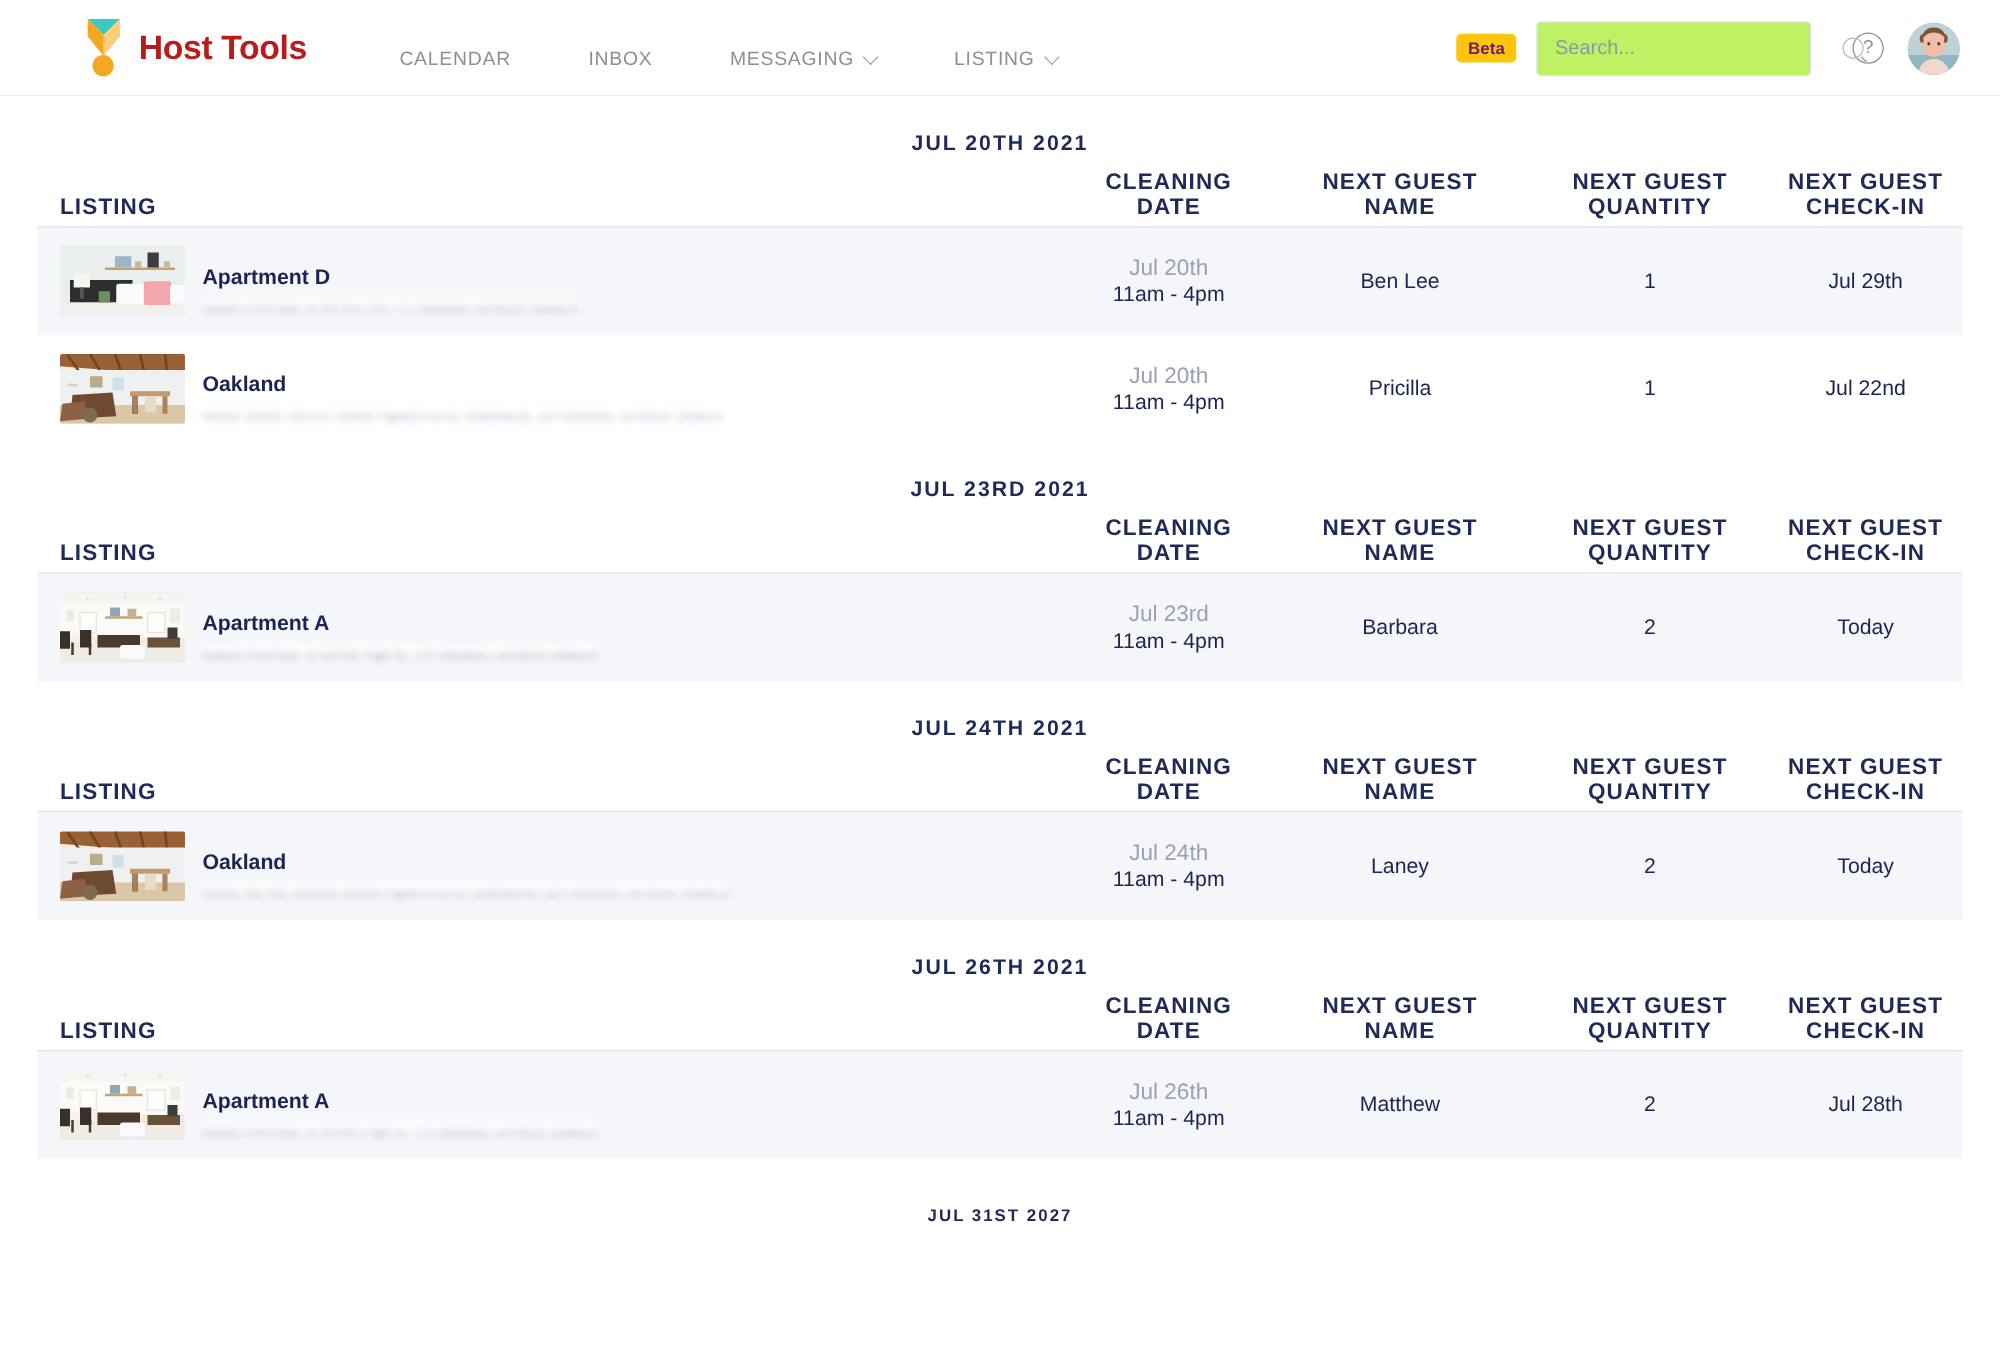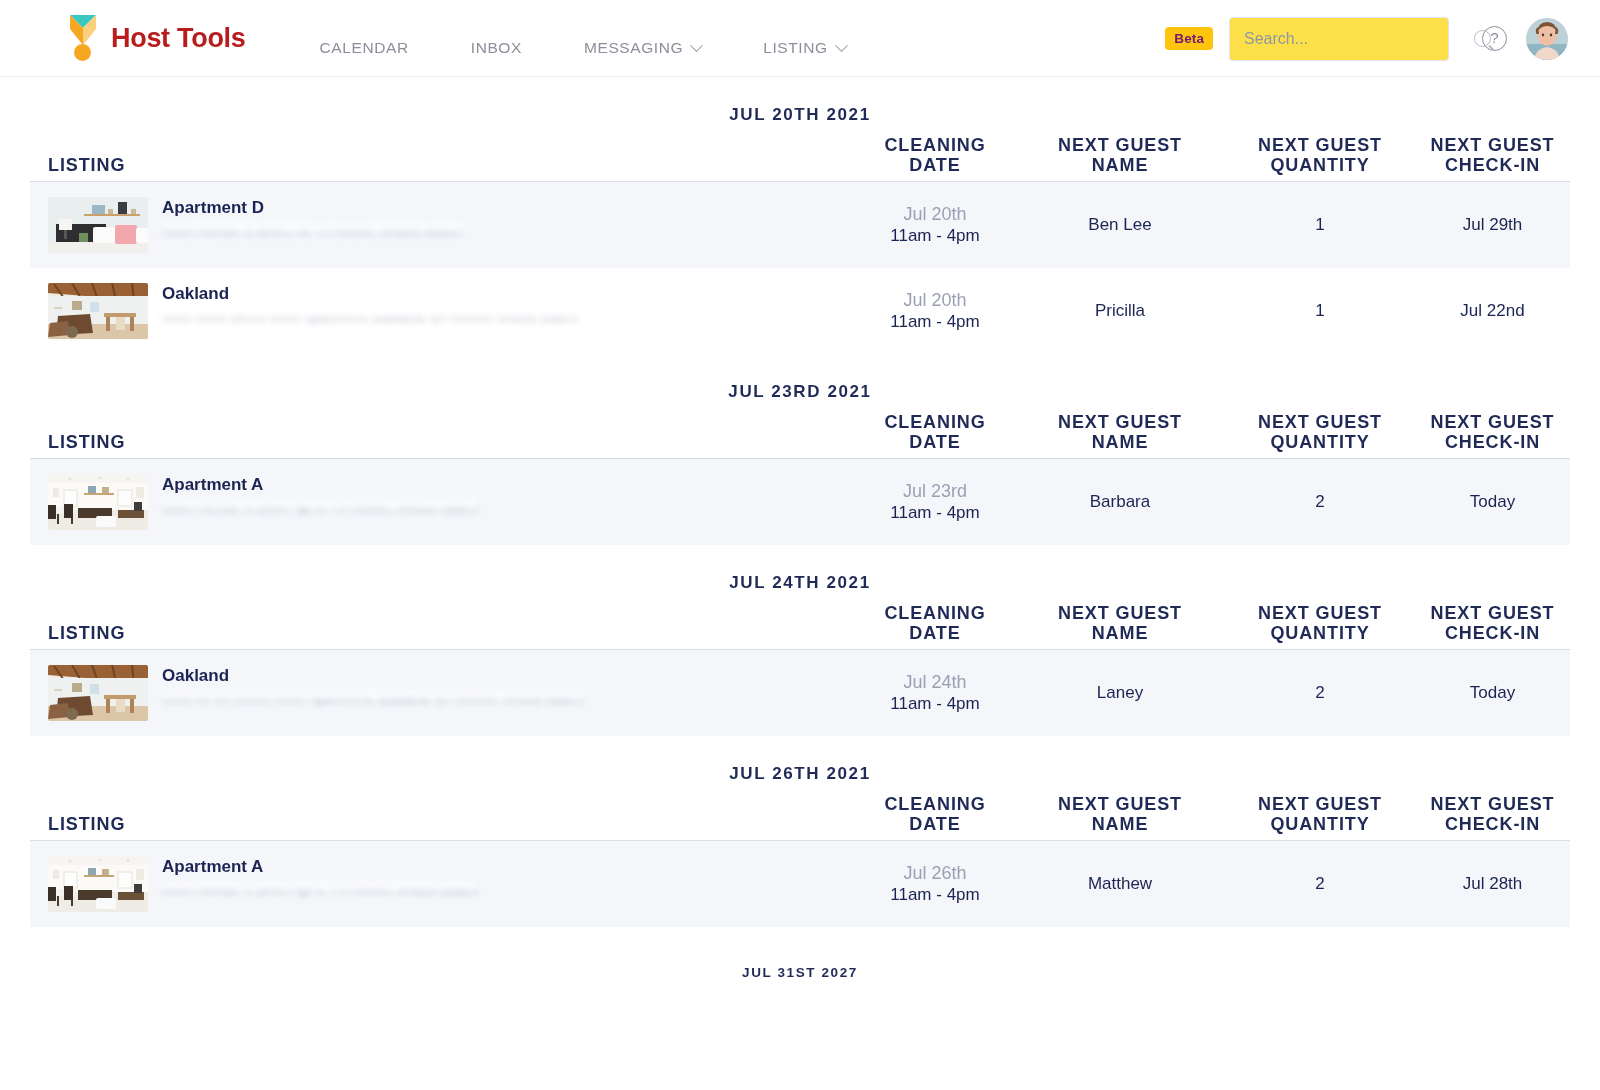--- a/index.html
+++ b/index.html
@@ -105,21 +105,21 @@
   }
 
   .searchbox {
     width: 220px;
     height: 44px;
     border: 1px solid #dfe3ea;
     border-radius: 4px;
     display: flex;
     align-items: center;
     padding: 0 14px;
-    background: #fde047;
+    background: #bef264;
     gap: 23px;
   }
   .searchbox input {
     flex: 1;
     border: none;
     outline: none;
     font-size: 16px;
     color: #6d7789;
     font-family: "Liberation Sans", sans-serif;
     background: transparent;
@@ -212,21 +212,21 @@
 
   .row {
     display: flex;
     align-items: center;
     height: 86px;
     background: #f4f6fa;
   }
   .row.alt { background: #ffffff; }
 
   .cell { text-align: center; font-size: 17px; color: #1b2452; }
-  .cell.listing { flex: none; width: 825px; display: flex; align-items: flex-start; padding-left: 18px; text-align: left; }
+  .cell.listing { flex: none; width: 825px; display: flex; align-items: flex-end; padding-left: 18px; text-align: left; }
   .cell.cleaning { flex: none; width: 160px; }
   .cell.gname    { flex: none; width: 210px; }
   .cell.gqty     { flex: none; width: 190px; }
   .cell.gcheck   { flex: none; width: 155px; }
 
   .thumb {
     width: 100px; height: 56px;
     flex: none;
     border-radius: 2px;
     overflow: hidden;

